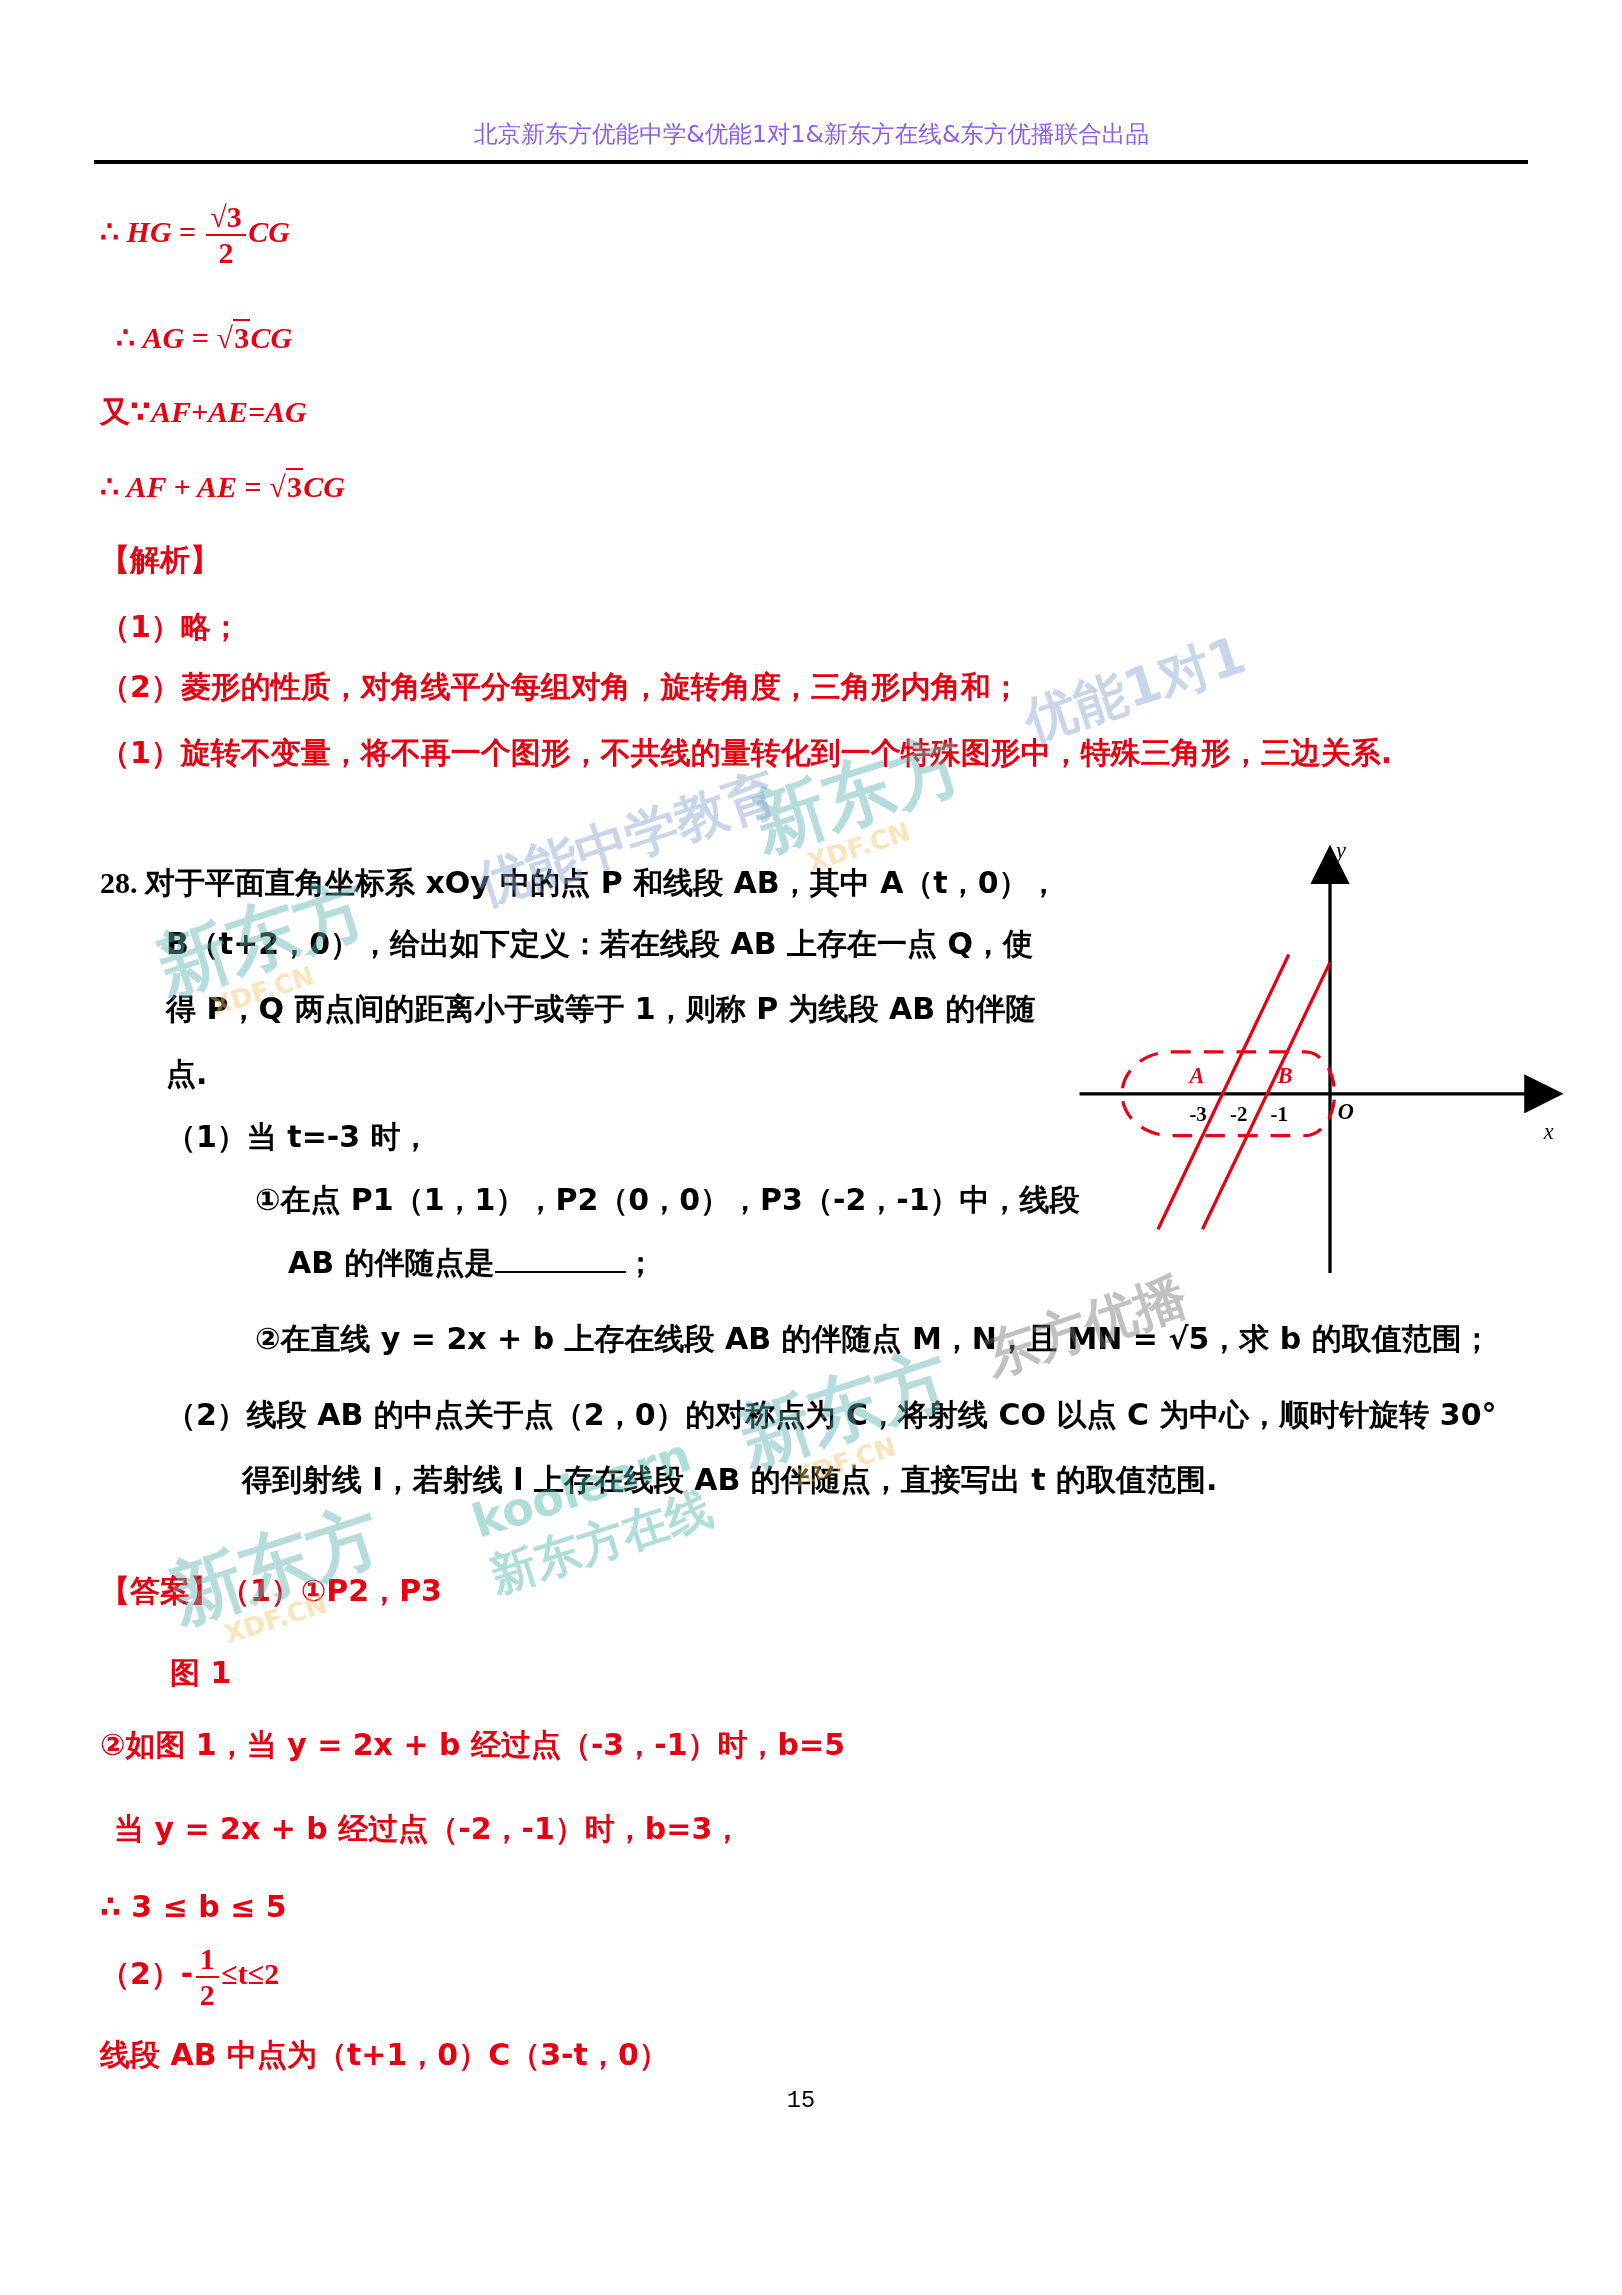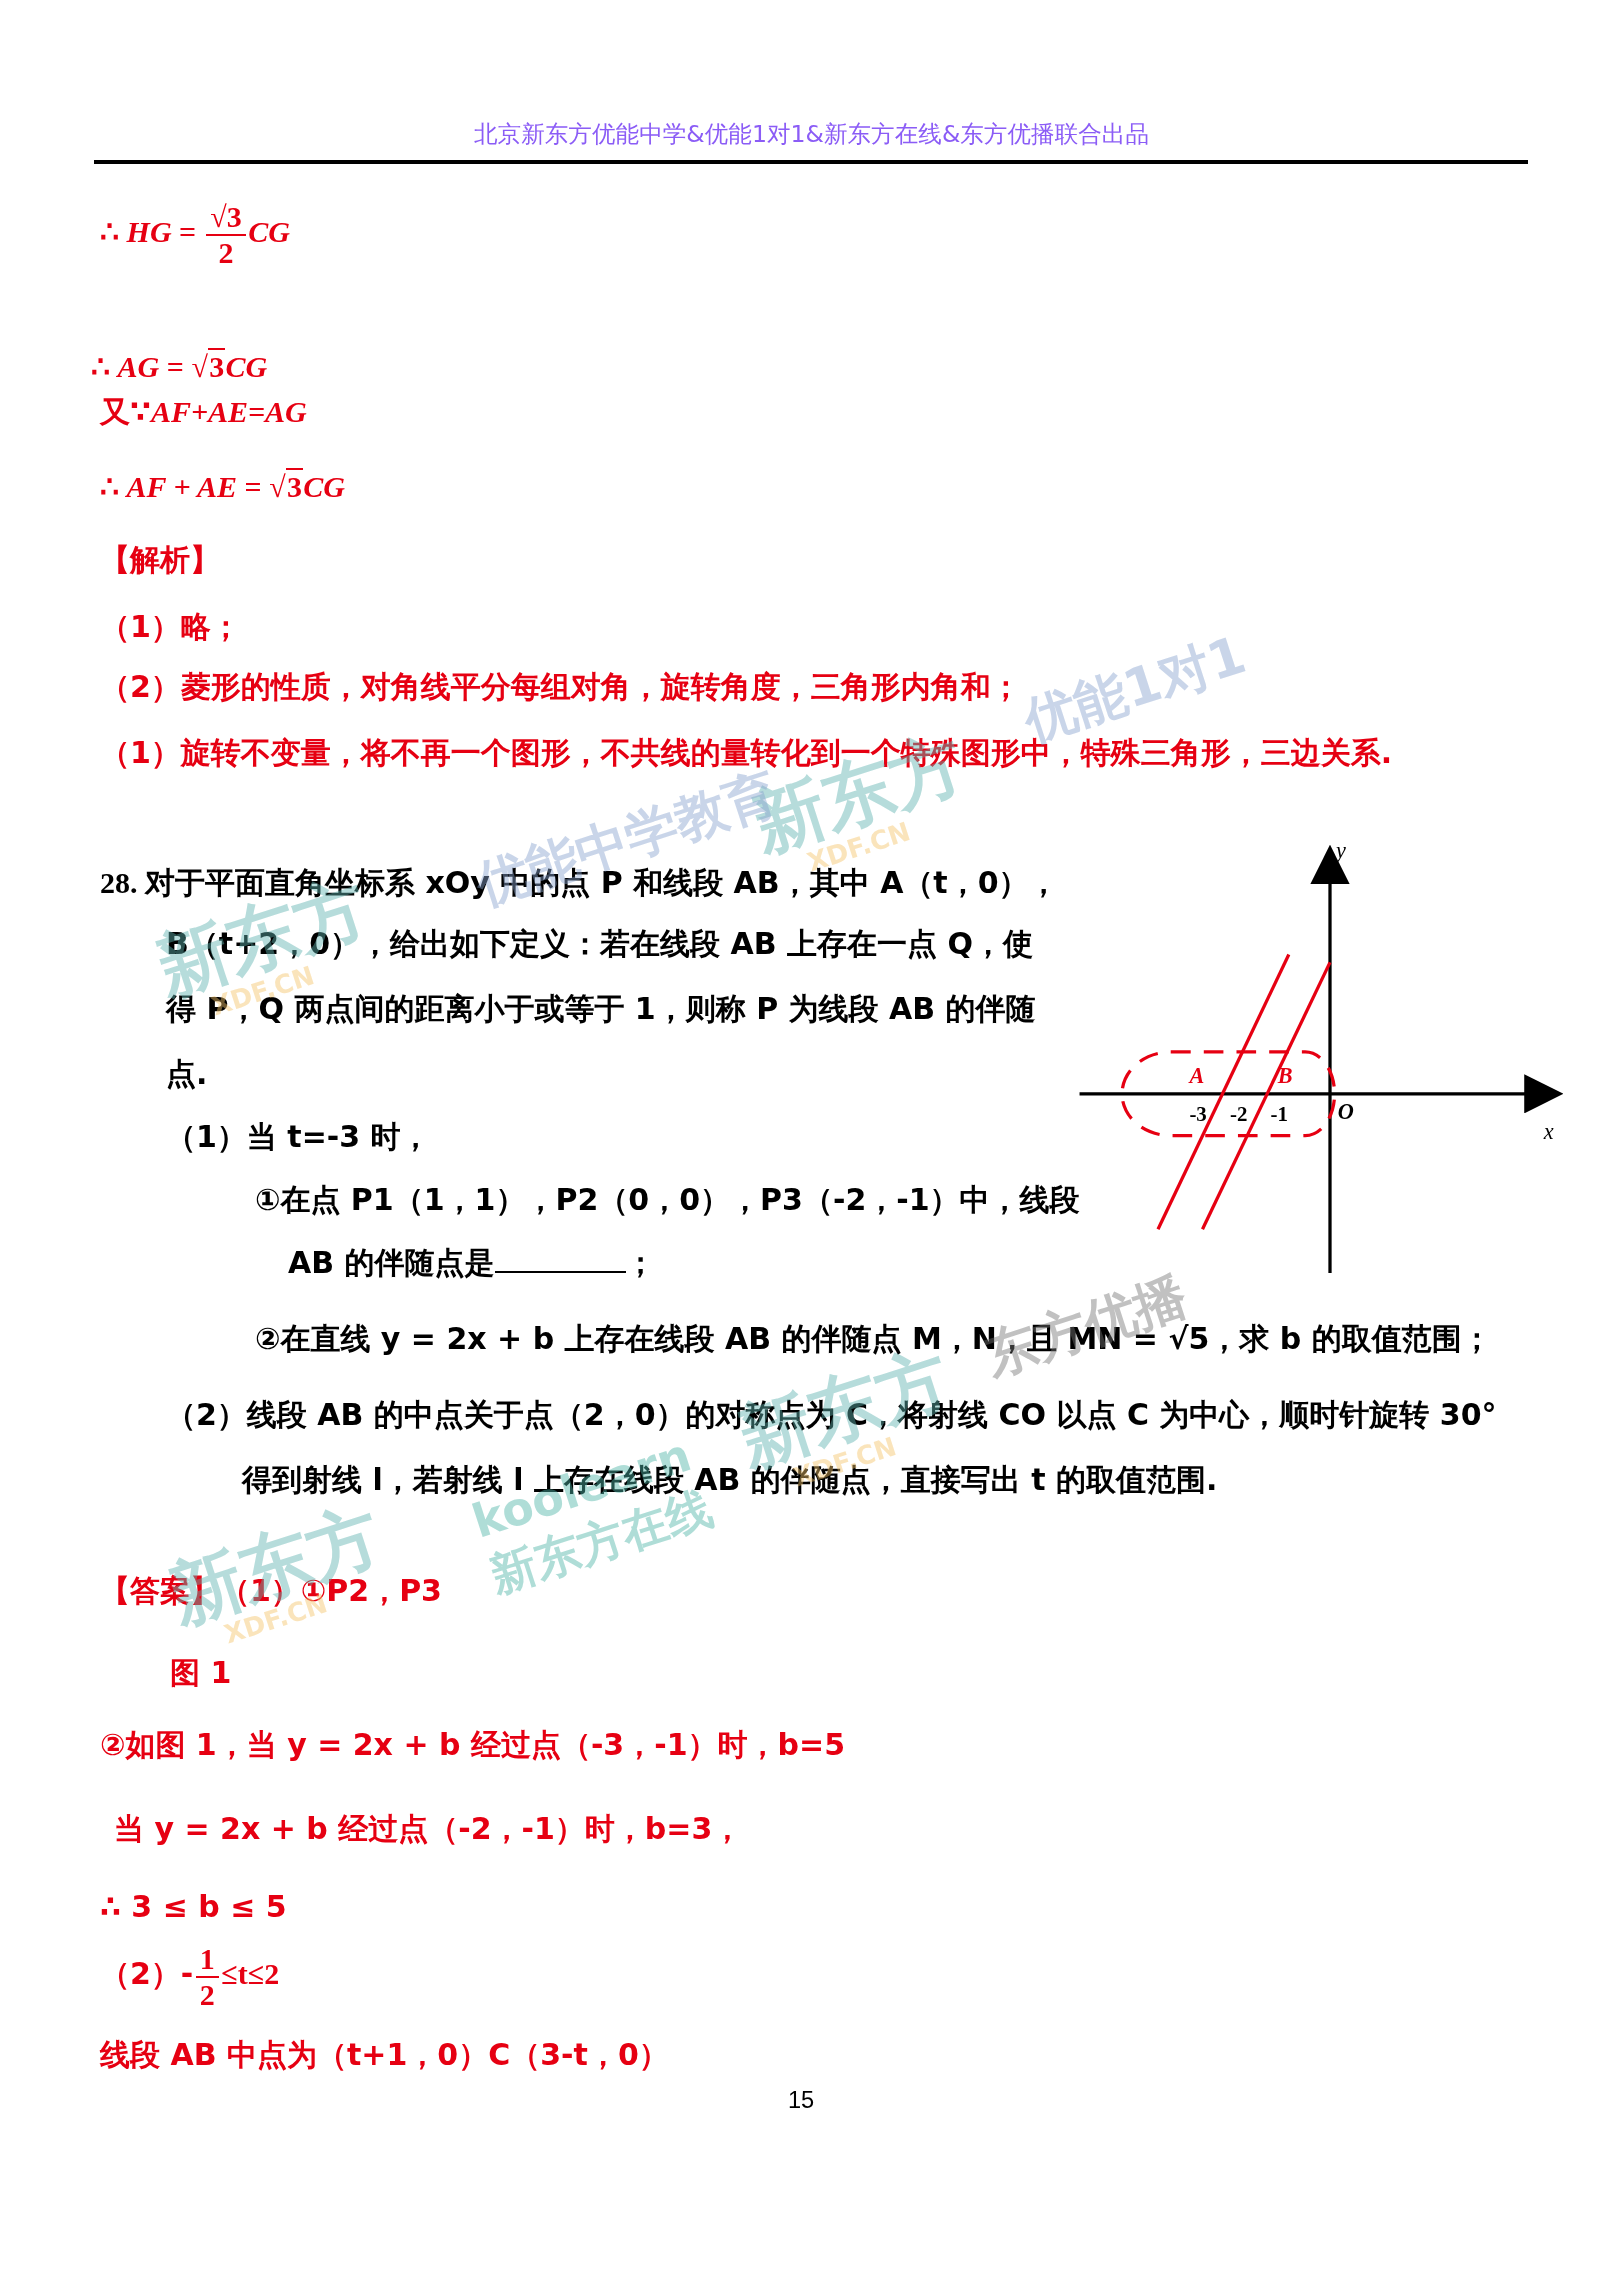--- a/index.html
+++ b/index.html
@@ -12,39 +12,39 @@
   .red { color: #e60012; }
   .line { font-size: 30px; line-height: 37px; font-weight: bold; }
   .cjk { font-family: "DejaVu Sans", sans-serif; }
   .it { font-style: italic; }
   .frac { display: inline-block; vertical-align: middle; text-align: center; margin: 0 2.6px; }
   .frac .num { display: block; border-bottom: 2.6px solid currentColor; padding: 0 3.9px; line-height: 34px; }
   .frac .den { display: block; line-height: 34px; }
   .sqrt { display: inline-block; }
   .sqrt .rad { border-top: 2px solid currentColor; padding: 0 1.3px; }
   .blank { display: inline-block; width: 131px; border-bottom: 2.6px solid #000; height: 26px; }
-  .pagenum { left: 0; width: 1602px; top: 2087px; text-align: center; font-family: Liberation Sans, sans-serif; font-size: 23.6px; }
+  .pagenum { left: 0; width: 1602px; top: 2087px; text-align: center; font-family: Liberation Mono, monospace; font-size: 23.6px; }
   .wm { position: absolute; font-family: "DejaVu Sans", sans-serif; font-weight: bold; opacity: 0.45; transform: rotate(-18deg); pointer-events: none; }
   .wm .big { color: #5fb3b0; font-size: 72px; display: block; }
   .wm .small { color: #f4c46a; font-size: 26px; display: block; margin-left: 39px; margin-top: -13px; }
   .wm-youneng { color: #8aa4cf; font-size: 52px; }
   .wm-dongfang { color: #777; font-size: 52px; }
   .wm-koolearn { color: #4fb6a8; font-size: 46px; }
   svg text { font-family: "Liberation Serif", serif; }
 </style>
 </head>
 <body>
 
 <div class="abs header">北京新东方优能中学&amp;优能1对1&amp;新东方在线&amp;东方优播联合出品</div>
 <div class="abs header-rule"></div>
 
 <div class="abs line red" style="left:100px; top:200px;">
   <span>∴ </span><span class="it">HG</span><span> = </span><span class="frac"><span class="num">√<span class="rad">3</span></span><span class="den">2</span></span><span class="it">CG</span>
 </div>
-<div class="abs line red" style="left:91px; top:319px;margin-top:29px;">
+<div class="abs line red" style="left:116px; top:319px;">
   <span>∴ </span><span class="it">AG</span><span> = </span><span class="sqrt">√<span class="rad">3</span></span><span class="it">CG</span>
 </div>
 <div class="abs line red" style="left:100px; top:393px;">
   <span class="cjk">又∵</span><span class="it">AF+AE=AG</span>
 </div>
 <div class="abs line red" style="left:100px; top:468px;">
   <span>∴ </span><span class="it">AF + AE</span><span> = </span><span class="sqrt">√<span class="rad">3</span></span><span class="it">CG</span>
 </div>
 
 <div class="abs line red cjk" style="left:100px; top:541px;">【解析】</div>

